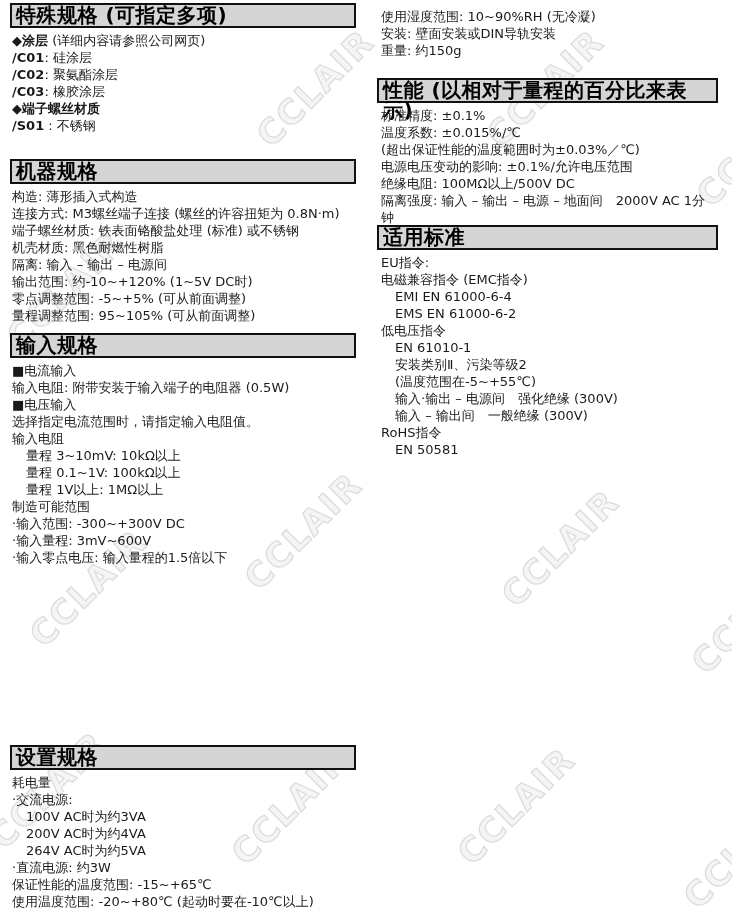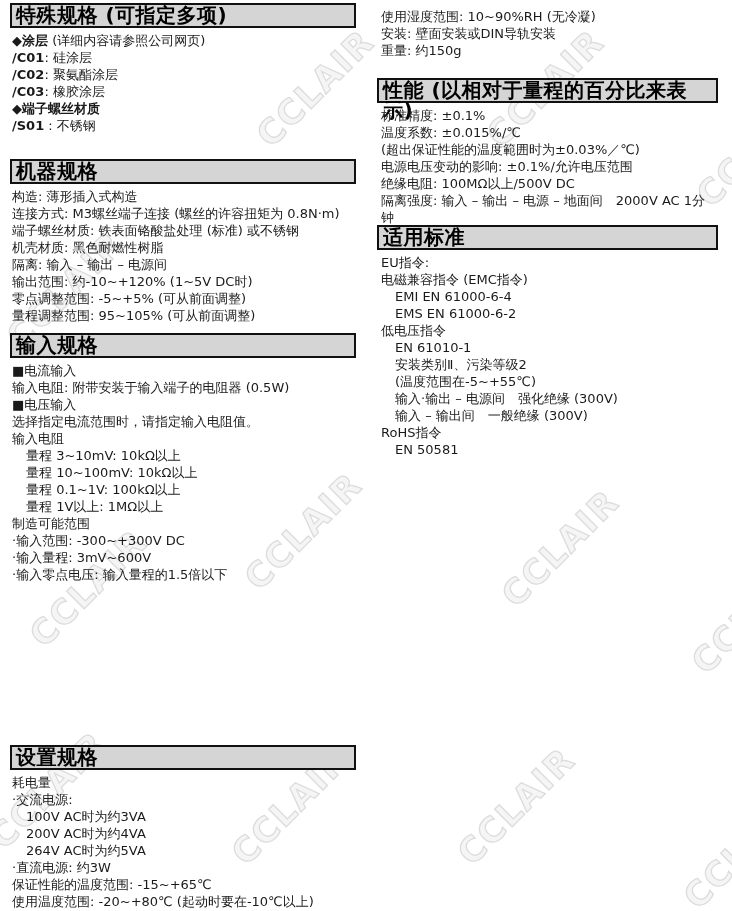--- a/index.html
+++ b/index.html
@@ -94,21 +94,20 @@
       </section>
       <section class="spec-section" style="top: 333px;">
         <h2 class="sec-header">输入规格</h2>
         <div class="sec-body">
           <p class="line">■电流输入</p>
           <p class="line">输入电阻: 附带安装于输入端子的电阻器  (0.5W)</p>
           <p class="line">■电压输入</p>
           <p class="line">选择指定电流范围时，请指定输入电阻值。</p>
           <p class="line">输入电阻</p>
           <p class="line indent-1">量程 3~10mV: 10kΩ以上</p>
-          <p class="line indent-1">量程 10~100mV: 10kΩ以上</p>
           <p class="line indent-1">量程 0.1~1V: 100kΩ以上</p>
           <p class="line indent-1">量程 1V以上: 1MΩ以上</p>
           <p class="line">制造可能范围</p>
           <p class="line">·输入范围: -300~+300V DC</p>
           <p class="line">·输入量程: 3mV~600V</p>
           <p class="line">·输入零点电压: 输入量程的1.5倍以下</p>
         </div>
       </section>
       <section class="spec-section" style="top: 745px;">
         <h2 class="sec-header">设置规格</h2>

